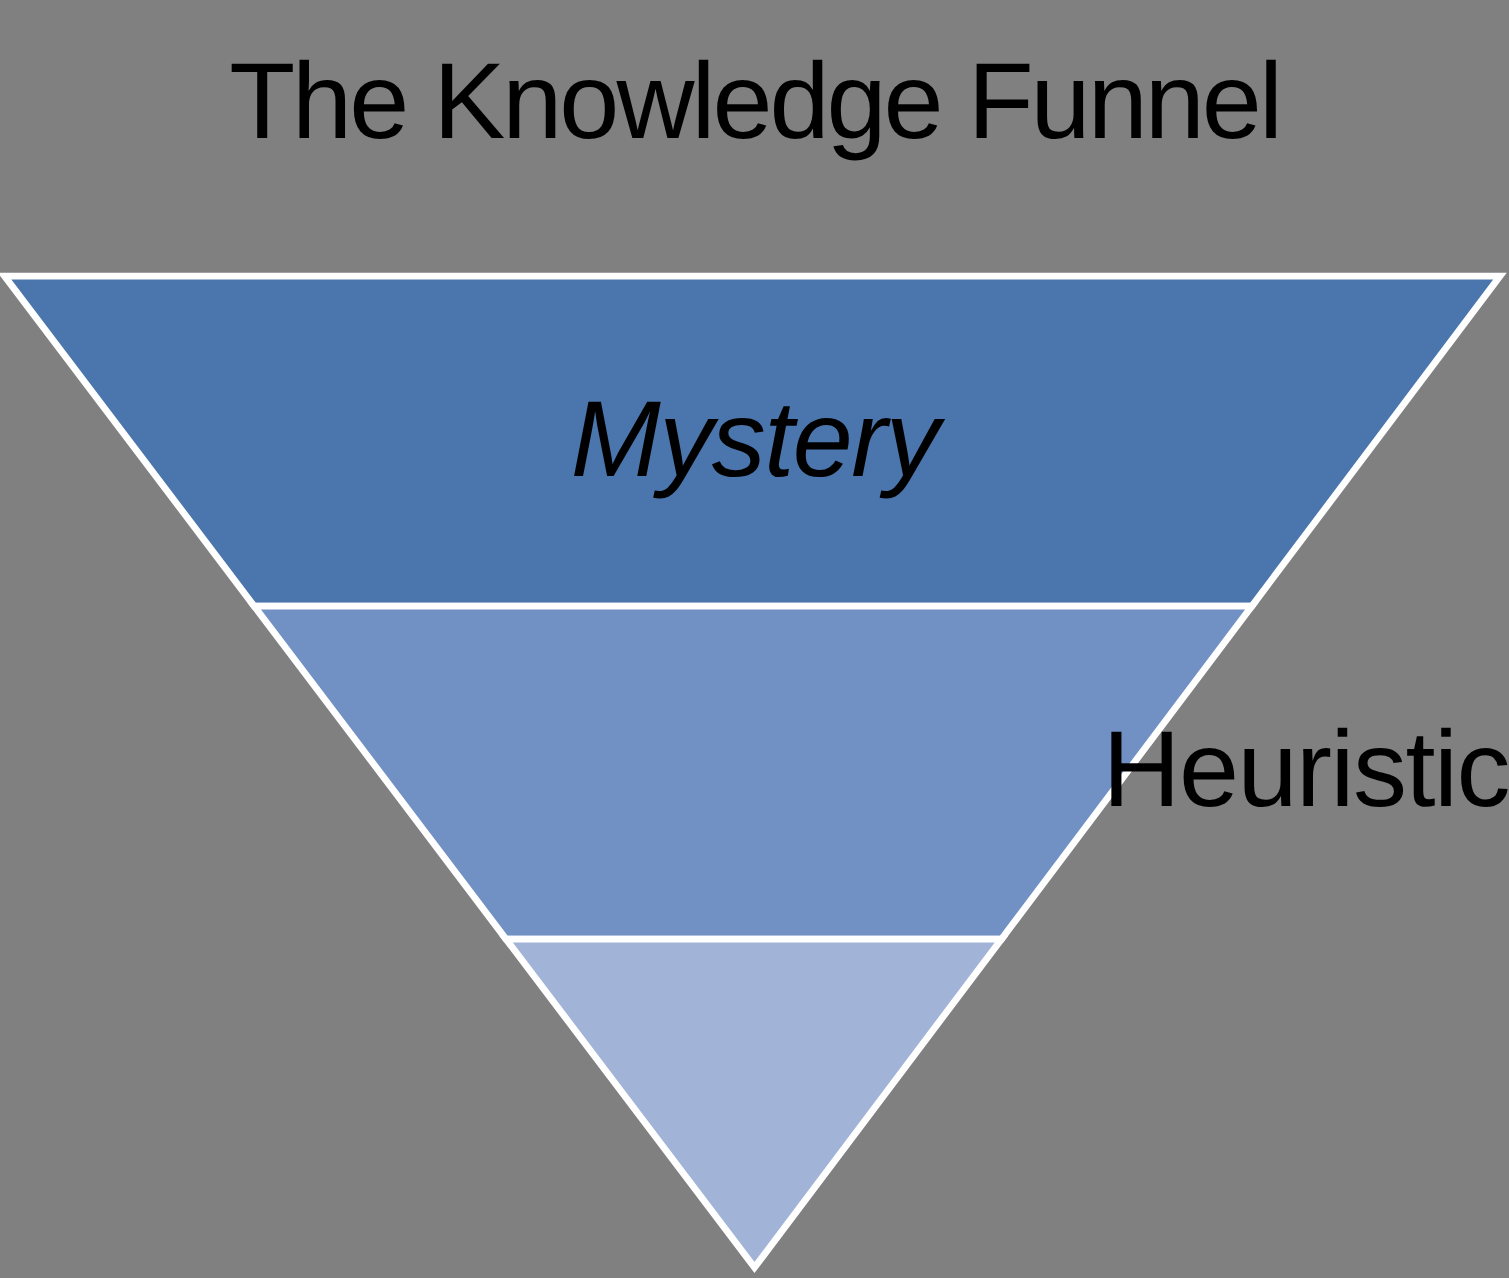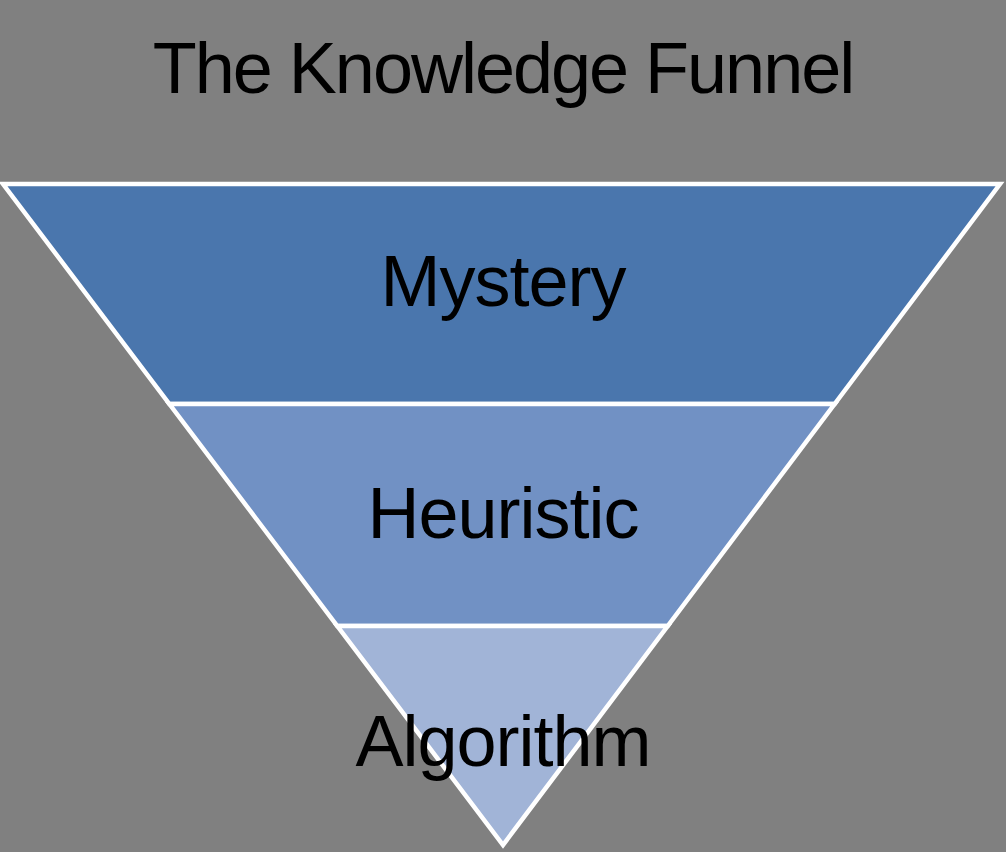--- a/index.html
+++ b/index.html
@@ -42,22 +42,22 @@
     left: 0;
     width: 100%;
     height: 76px;
     line-height: 76px;
     text-align: center;
     font-size: 72px;
     letter-spacing: -1px;
     color: #000000;
     white-space: nowrap;
   }
-  .label-mystery   { top: 243px; }
-  .label-heuristic { top: 475px; }
+  .label-mystery   { top: 255px; font-style: italic; }
+  .label-heuristic { top: 475px; text-align: right; }
   .label-algorithm { top: 703px; }
 </style>
 </head>
 <body>
 
 <div class="stage">
 
   <div class="page-title">The Knowledge Funnel</div>
 
   <svg class="funnel-svg" width="1006" height="852" viewBox="0 0 1006 852">
@@ -66,15 +66,14 @@
 
     <polygon points="169.4,404 834.6,404 667.7,626 337.3,626" stroke="#FFFFFF" stroke-width="4.5" stroke-linejoin="miter" fill="#7191C4"></polygon>
 
     <polygon points="337.3,626 667.7,626 503,845" stroke="#FFFFFF" stroke-width="4.5" stroke-linejoin="miter" fill="#A1B4D7"></polygon>
   </svg>
 
   <div class="funnel-label label-mystery">Mystery</div>
 
   <div class="funnel-label label-heuristic">Heuristic</div>
 
-  <div class="funnel-label label-algorithm">Algorithm</div>
 
 </div>
 
 </body></html>

